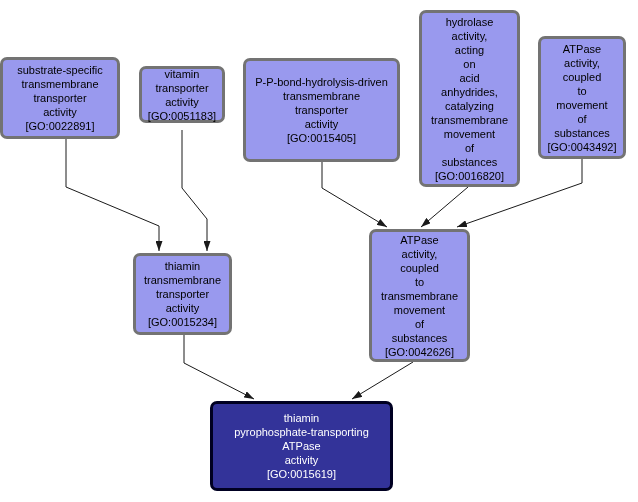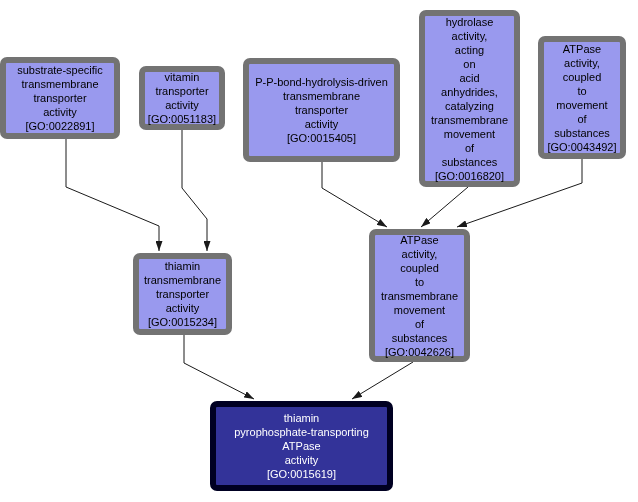--- a/index.html
+++ b/index.html
@@ -24,21 +24,21 @@
   }
   .edges polyline {
     fill: none;
     stroke: #1a1a1a;
     stroke-width: 1;
   }
   .node {
     position: absolute;
     box-sizing: border-box;
     background: #9999ee;
-    border: 6px solid #737373;
+    border: 3px solid #737373;
     border-radius: 7px;
     display: flex;
     align-items: center;
     justify-content: center;
     text-align: center;
     color: #000000;
     font-size: 11px;
     line-height: 14px;
     cursor: pointer;
   }
@@ -74,21 +74,21 @@
   </svg>
 
   <div class="node" style="left:0; top:57px; width:120px; height:82px;">
     <span class="node-text">substrate-specific
 transmembrane
 transporter
 activity
 [GO:0022891]</span>
   </div>
 
-  <div class="node" style="left:139px; top:66px; width:86px; height:64px;">
+  <div class="node" style="left:139px; top:66px; width:86px; height:57px;">
     <span class="node-text">vitamin
 transporter
 activity
 [GO:0051183]</span>
   </div>
 
   <div class="node" style="left:243px; top:58px; width:157px; height:104px;">
     <span class="node-text">P-P-bond-hydrolysis-driven
 transmembrane
 transporter

